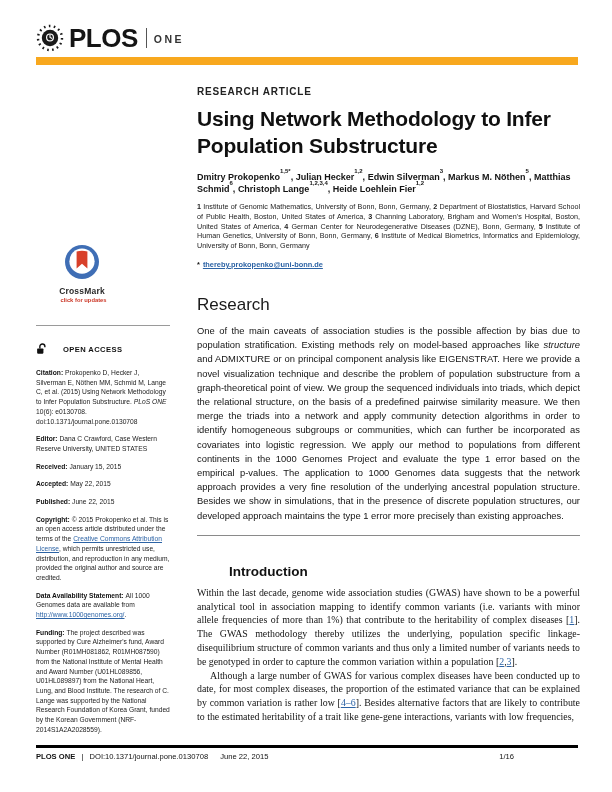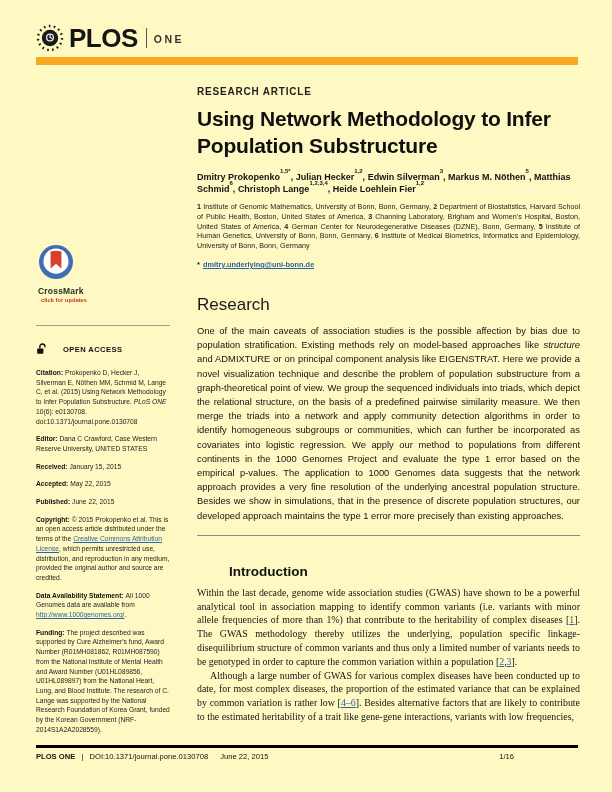--- a/index.html
+++ b/index.html
@@ -1,29 +1,29 @@
 <!DOCTYPE html>
 <html><head>
 <meta charset="utf-8">
 <style>
   html,body{margin:0;padding:0;background:#e9e9e9;}
   .page{
-    position:relative;width:612px;height:792px;margin:0 auto;background:#fef9c3;
+    position:relative;width:612px;height:792px;margin:0 auto;background:#ffffff;
     font-family:"Liberation Sans",sans-serif;color:#1a1a1a;overflow:hidden;
     box-shadow:0 0 4px rgba(0,0,0,.35);
   }
   
   .logo-row{position:absolute;left:36px;top:22px;display:flex;align-items:center;height:32px;}
   .plos-word{font-size:26px;font-weight:bold;letter-spacing:-0.5px;color:#151515;margin-left:5px;}
   .logo-divider{width:1px;height:20px;background:#555;margin:0 7px 0 8px;}
   .plos-one-word{font-size:10.5px;font-weight:bold;letter-spacing:2.5px;color:#333;margin-top:2px;}
   .accent{position:absolute;left:36px;top:57px;width:542px;height:8px;background:#F8A81E;}
   
   .sidebar{position:absolute;left:36px;top:244px;width:134px;}
-  .crossmark{width:90px;}
+  .crossmark{width:90px;text-align:center;}
   .crossmark-title{font-size:8.5px;font-weight:bold;color:#2b2b2b;margin-top:2px;margin-left:2px;letter-spacing:0.2px;}
   .crossmark-sub{font-size:5.8px;font-weight:bold;color:#cb3727;margin-left:5px;margin-top:1px;}
   .sidebar-rule{border:none;border-top:1px solid #9a9a9a;margin:22px 0 0 0;width:134px;}
   .open-access{display:flex;align-items:center;margin-top:17px;gap:16px;}
   .open-access-label{font-size:7.6px;font-weight:bold;letter-spacing:0.4px;color:#111;}
   .notes{margin-top:13px;}
   .note{font-size:6.7px;line-height:9.7px;color:#222;margin-bottom:8px;text-align:left;}
   .note b{color:#111;}
   
   .main{position:absolute;left:197px;top:86px;width:383px;}
@@ -107,21 +107,21 @@
         <div class="note"><b>Funding: </b><span>The project described was supported by Cure Alzheimer's fund, Award Number (R01MH081862, R01MH087590) from the National Institute of Mental Health and Award Number (U01HL089856, U01HL089897) from the National Heart, Lung, and Blood Institute. The research of C. Lange was supported by the National Research Foundation of Korea Grant, funded by the Korean Government (NRF-2014S1A2A2028559).</span></div>
       </div>
   </div>
 
   <div class="main">
     <div class="kicker">RESEARCH ARTICLE</div>
     <div class="title">Using Network Methodology to Infer Population Substructure</div>
     <div class="authors"><span>Dmitry Prokopenko<sup>1,5*</sup></span>, <span>Julian Hecker<sup>1,2</sup></span>, <span>Edwin Silverman<sup>3</sup></span>, <span>Markus M. Nöthen<sup>5</sup></span>, <span>Matthias Schmid<sup>6</sup></span>, <span>Christoph Lange<sup>1,2,3,4</sup></span>, <span>Heide Loehlein Fier<sup>1,2</sup></span></div>
     <div class="affiliations"><b>1 </b>Institute of Genomic Mathematics, University of Bonn, Bonn, Germany, <b>2 </b>Department of Biostatistics, Harvard School of Public Health, Boston, United States of America, <b>3 </b>Channing Laboratory, Brigham and Women's Hospital, Boston, United States of America, <b>4 </b>German Center for Neurodegenerative Diseases (DZNE), Bonn, Germany, <b>5 </b>Institute of Human Genetics, University of Bonn, Bonn, Germany, <b>6 </b>Institute of Medical Biometrics, Informatics and Epidemiology, University of Bonn, Bonn, Germany</div>
     <div class="email-row">
-      <span class="email-marker">*</span><span class="lnk">dmitry.underlying@uni-bonn.de</span>
+      <span class="email-marker">*</span><span class="lnk">thereby.prokopenko@uni-bonn.de</span>
     </div>
 
     <div class="abstract-heading">Research</div>
     <div class="abstract-text"><span>One of the main caveats of association studies is the possible affection by bias due to population stratification. Existing methods rely on model-based approaches like </span><span class="it">structure</span><span> and ADMIXTURE or on principal component analysis like EIGENSTRAT. Here we provide a novel visualization technique and describe the problem of population substructure from a graph-theoretical point of view. We group the sequenced individuals into triads, which depict the relational structure, on the basis of a predefined pairwise similarity measure. We then merge the triads into a network and apply community detection algorithms in order to identify homogeneous subgroups or communities, which can further be incorporated as covariates into logistic regression. We apply our method to populations from different continents in the 1000 Genomes Project and evaluate the type 1 error based on the empirical p-values. The application to 1000 Genomes data suggests that the network approach provides a very fine resolution of the underlying ancestral population structure. Besides we show in simulations, that in the presence of discrete population structures, our developed approach maintains the type 1 error more precisely than existing approaches.</span></div>
     <hr class="abstract-rule">
 
     <div class="intro-heading">Introduction</div>
     <div class="intro-body">
         <div class="body-para"><span>Within the last decade, genome wide association studies (GWAS) have shown to be a powerful analytical tool in association mapping to identify common variants (i.e. variants with minor allele frequencies of more than 1%) that contribute to the heritability of complex diseases [</span><span class="lnk">1</span><span>]. The GWAS methodology thereby utilizes the underlying, population specific linkage-disequilibrium structure of common variants and thus only a limited number of variants needs to be genotyped in order to capture the common variation within a population [</span><span class="lnk">2</span><span>,</span><span class="lnk">3</span><span>].</span></div>
         <div class="body-para indent"><span>Although a large number of GWAS for various complex diseases have been conducted up to date, for most complex diseases, the proportion of the estimated variance that can be explained by common variation is rather low [</span><span class="lnk">4–6</span><span>]. Besides alternative factors that are likely to contribute to the estimated heritability of a trait like gene-gene interactions, variants with low frequencies,</span></div>

